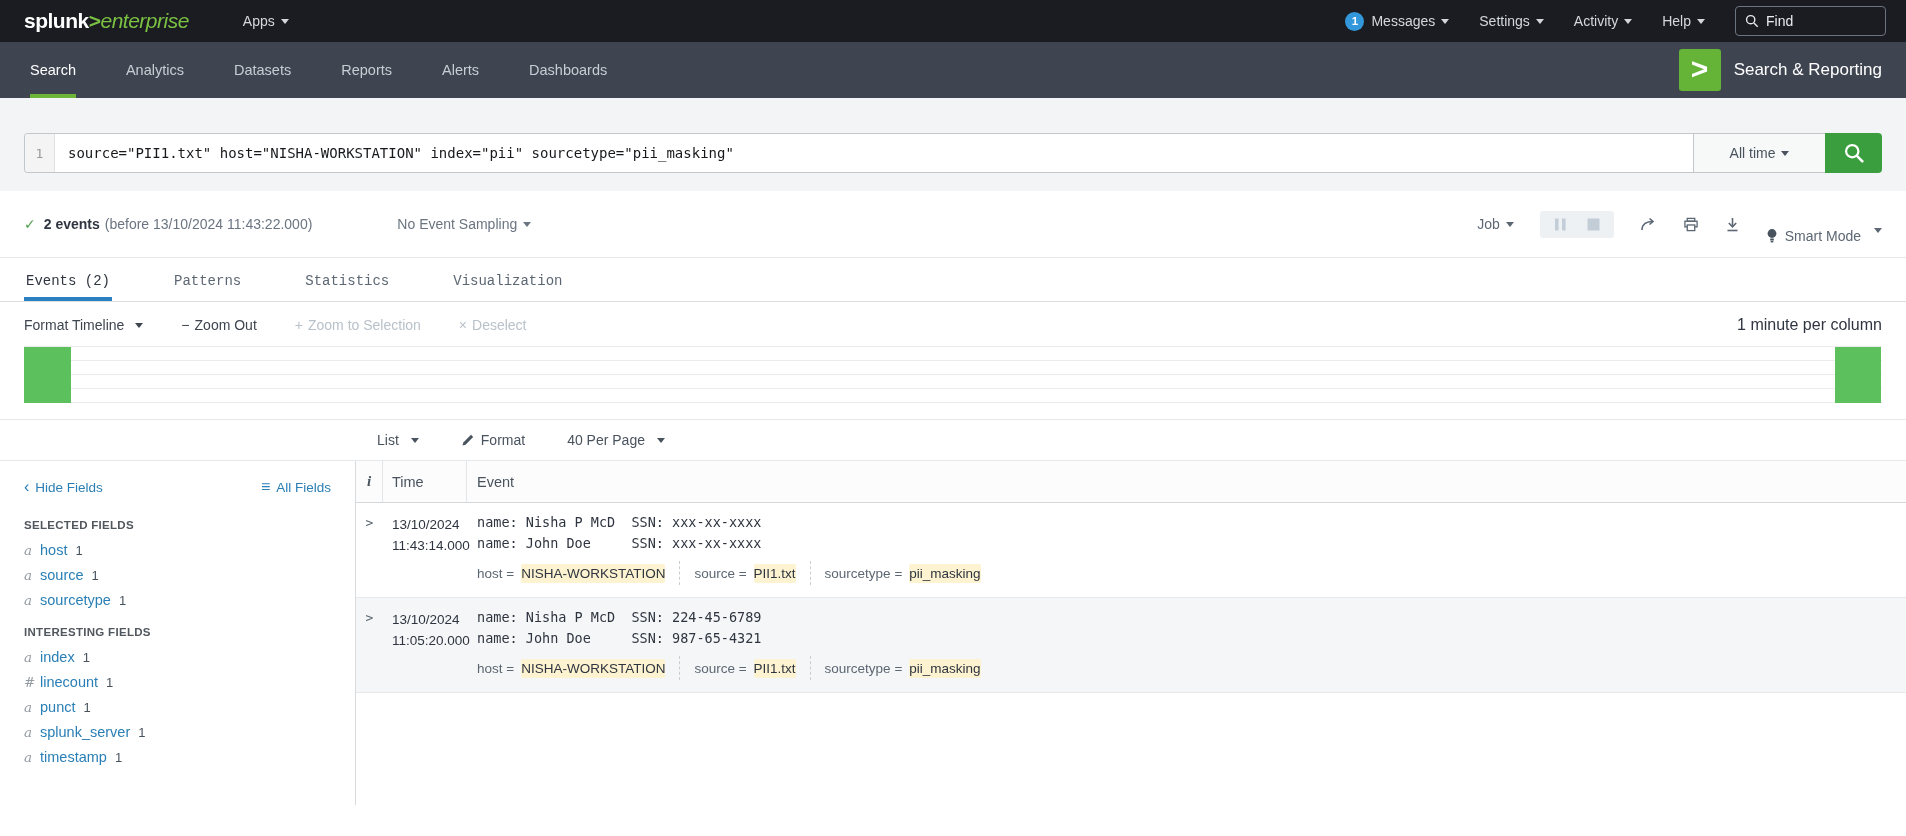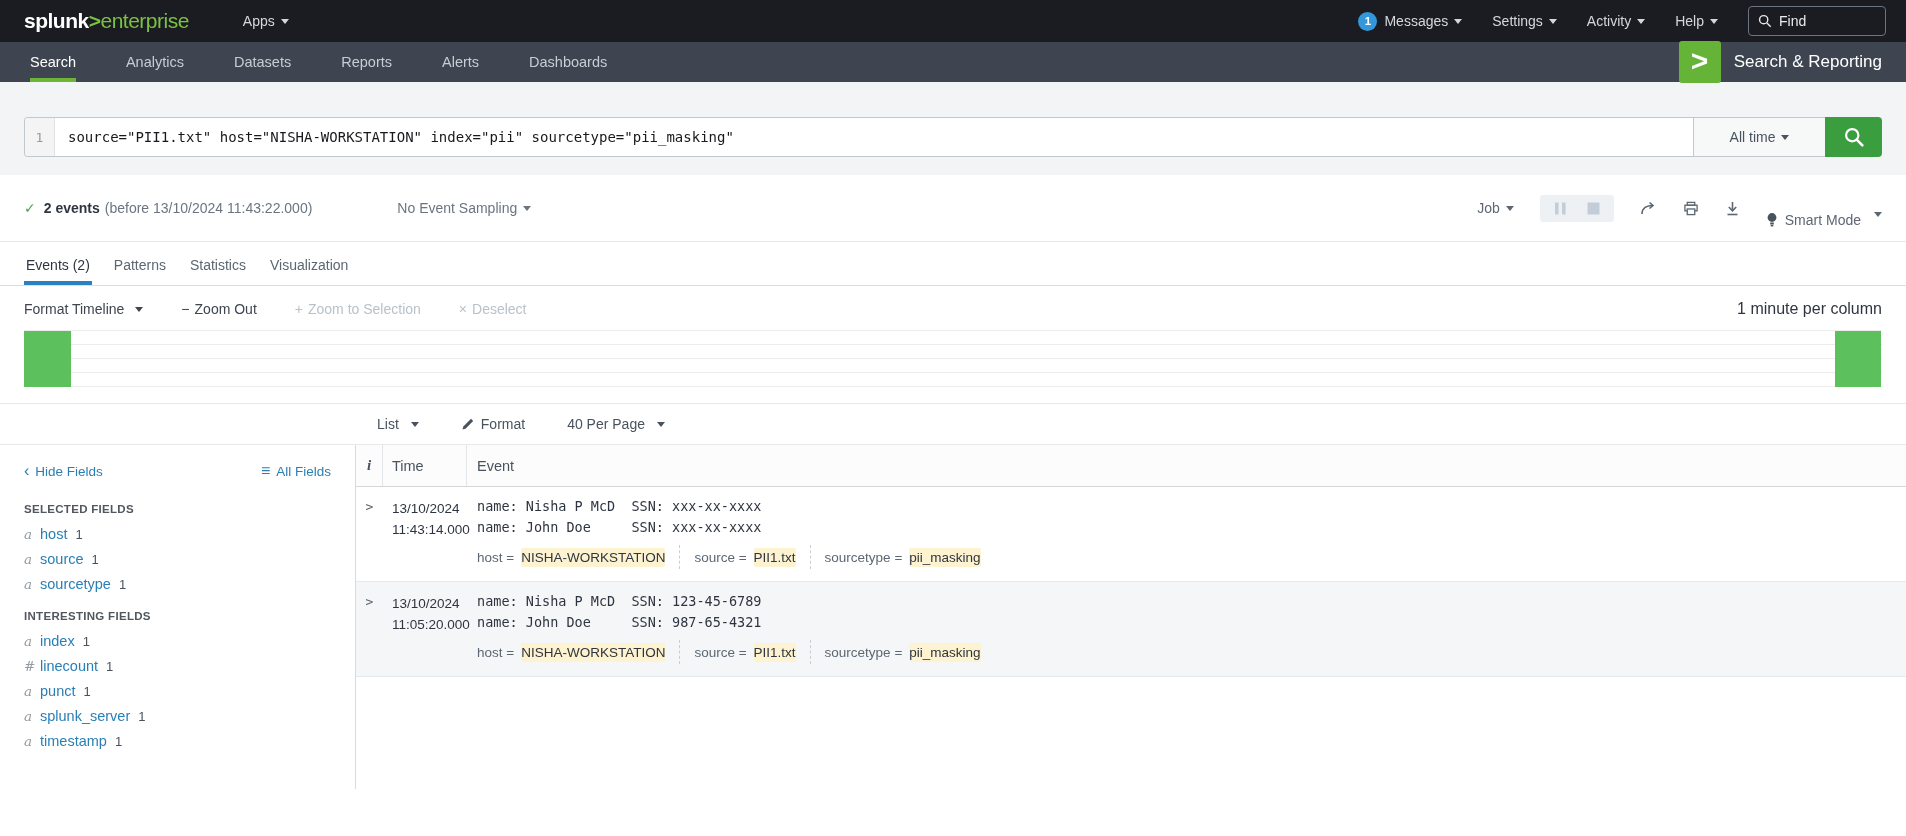--- a/index.html
+++ b/index.html
@@ -8,35 +8,35 @@
 
   .caret { display:inline-block; width:0; height:0; border-left:4px solid transparent;
     border-right:4px solid transparent; border-top:5px solid currentColor;
     margin-left:6px; vertical-align:2px; }
 
   
   .topbar { height:42px; background:#1a1c21; display:flex; align-items:center; padding:0 20px 0 24px; }
   .logo { font-size:21px; letter-spacing:-0.5px; white-space:nowrap; }
   .logo .brand { color:#fff; font-weight:bold; }
   .logo .gt { color:#7bc142; font-weight:bold; }
-  .logo .product { color:#7bc142; font-weight:normal; }
+  .logo .product { color:#7bc142; font-weight:normal;font-style:italic; }
   .apps { margin-left:54px; color:#d4d8dd; font-size:14px; cursor:pointer; }
   .top-right { margin-left:auto; display:flex; align-items:center; gap:30px; }
   .top-menu { color:#d4d8dd; font-size:14px; display:flex; align-items:center; cursor:pointer; }
   .badge { width:19px; height:19px; border-radius:50%; background:#3398db; color:#fff;
     font-size:11.5px; font-weight:bold; display:flex; align-items:center; justify-content:center; margin-right:7px; }
-  .findbox { width:138px; height:30px; border:1px solid #6b7480; border-radius:4px;
+  .findbox { width:151px; height:30px; border:1px solid #6b7480; border-radius:4px;
     display:flex; align-items:center; padding:0 9px; gap:7px; }
   .findbox svg { flex:none; }
   .findbox input { background:transparent; border:none; outline:none; color:#fff;
     font-size:14px; width:100%; font-family:"Liberation Sans",sans-serif; }
   .findbox input::placeholder { color:#e8eaec; opacity:1; }
 
   
-  .appnav { height:40px; background:#3e4450; display:flex; align-items:stretch; padding-left:30px; }
+  .appnav { height:56px; background:#3e4450; display:flex; align-items:stretch; padding-left:30px; }
   .nav-item { display:flex; align-items:center; color:#c8cdd4; font-size:14.5px;
     margin-right:50px; position:relative; cursor:pointer; }
   .nav-item.active { color:#fff; }
   .nav-item.active::after { content:""; position:absolute; left:0; right:0; bottom:0;
     height:4px; background:#6cb536; }
   .appnav-right { margin-left:auto; display:flex; align-items:center; gap:13px; padding-right:24px; }
   .app-icon { width:42px; height:42px; background:#65b438; border-radius:3px; color:#fff;
     font-size:30px; font-weight:bold; display:flex; align-items:center; justify-content:center; line-height:1; padding-bottom:3px; }
   .app-name { color:#fff; font-size:17px; }
 
@@ -65,21 +65,21 @@
   .result-count { color:#2f3540; font-weight:bold; margin-right:5px; }
   .result-detail { color:#6b7581; }
   .sampling { color:#6b7581; margin-left:85px; cursor:pointer; }
   .job-controls { margin-left:auto; display:flex; align-items:center; gap:26px; color:#5c6773; }
   .job-label { cursor:pointer; }
   .play-group { display:flex; align-items:center; gap:20px; background:#edf1f4; border-radius:3px; padding:7px 14px; }
   .icon-btn { display:flex; align-items:center; cursor:pointer; color:#5c6773; }
   .smart { display:flex; align-items:flex-start; gap:7px; cursor:pointer;margin-top:24px; }
 
   
-  .tabs { display:flex; gap:20px; padding:0 24px; border-bottom:1px solid #dcdfe2; }
+  .tabs { display:flex; gap:60px; padding:0 24px; border-bottom:1px solid #dcdfe2;font-family:Liberation Mono, monospace; }
   .tab { padding:15px 2px 12px; font-size:14px; color:#5c6773; position:relative; cursor:pointer; }
   .tab.active { color:#2f3540; }
   .tab.active::after { content:""; position:absolute; left:0; right:0; bottom:0; height:4px; background:#2a80c1; }
 
   
   .tl-controls { display:flex; align-items:center; gap:38px; padding:14px 24px 10px; font-size:14px; }
   .tl-btn { color:#3e454f; cursor:pointer; display:flex; align-items:center; gap:5px; }
   .tl-btn.disabled { color:#b9c1c9; cursor:default; }
   .tl-scale { margin-left:auto; color:#2f3540; font-size:16px; }
   .tl-chart { margin:2px 24px 0; height:57px; position:relative;
@@ -387,21 +387,21 @@
       </div>
     </div>
 
     <div class="ev-row alt">
       <div class="cell-info">&gt;</div>
       <div class="cell-time">
         <div>13/10/2024</div>
         <div>11:05:20.000</div>
       </div>
       <div class="cell-event">
-        <div class="ev-line">name: Nisha P McD  SSN: 123-45-6789</div>
+        <div class="ev-line">name: Nisha P McD  SSN: 224-45-6789</div>
         <div class="ev-line">name: John Doe     SSN: 987-65-4321</div>
         <div class="kv-row">
           <span class="kv">
               <span class="key">host =</span>
               <span class="val">NISHA-WORKSTATION</span>
             </span>
           <span class="kv-sep"></span>
           <span class="kv">
               <span class="key">source =</span>
               <span class="val">PII1.txt</span>

